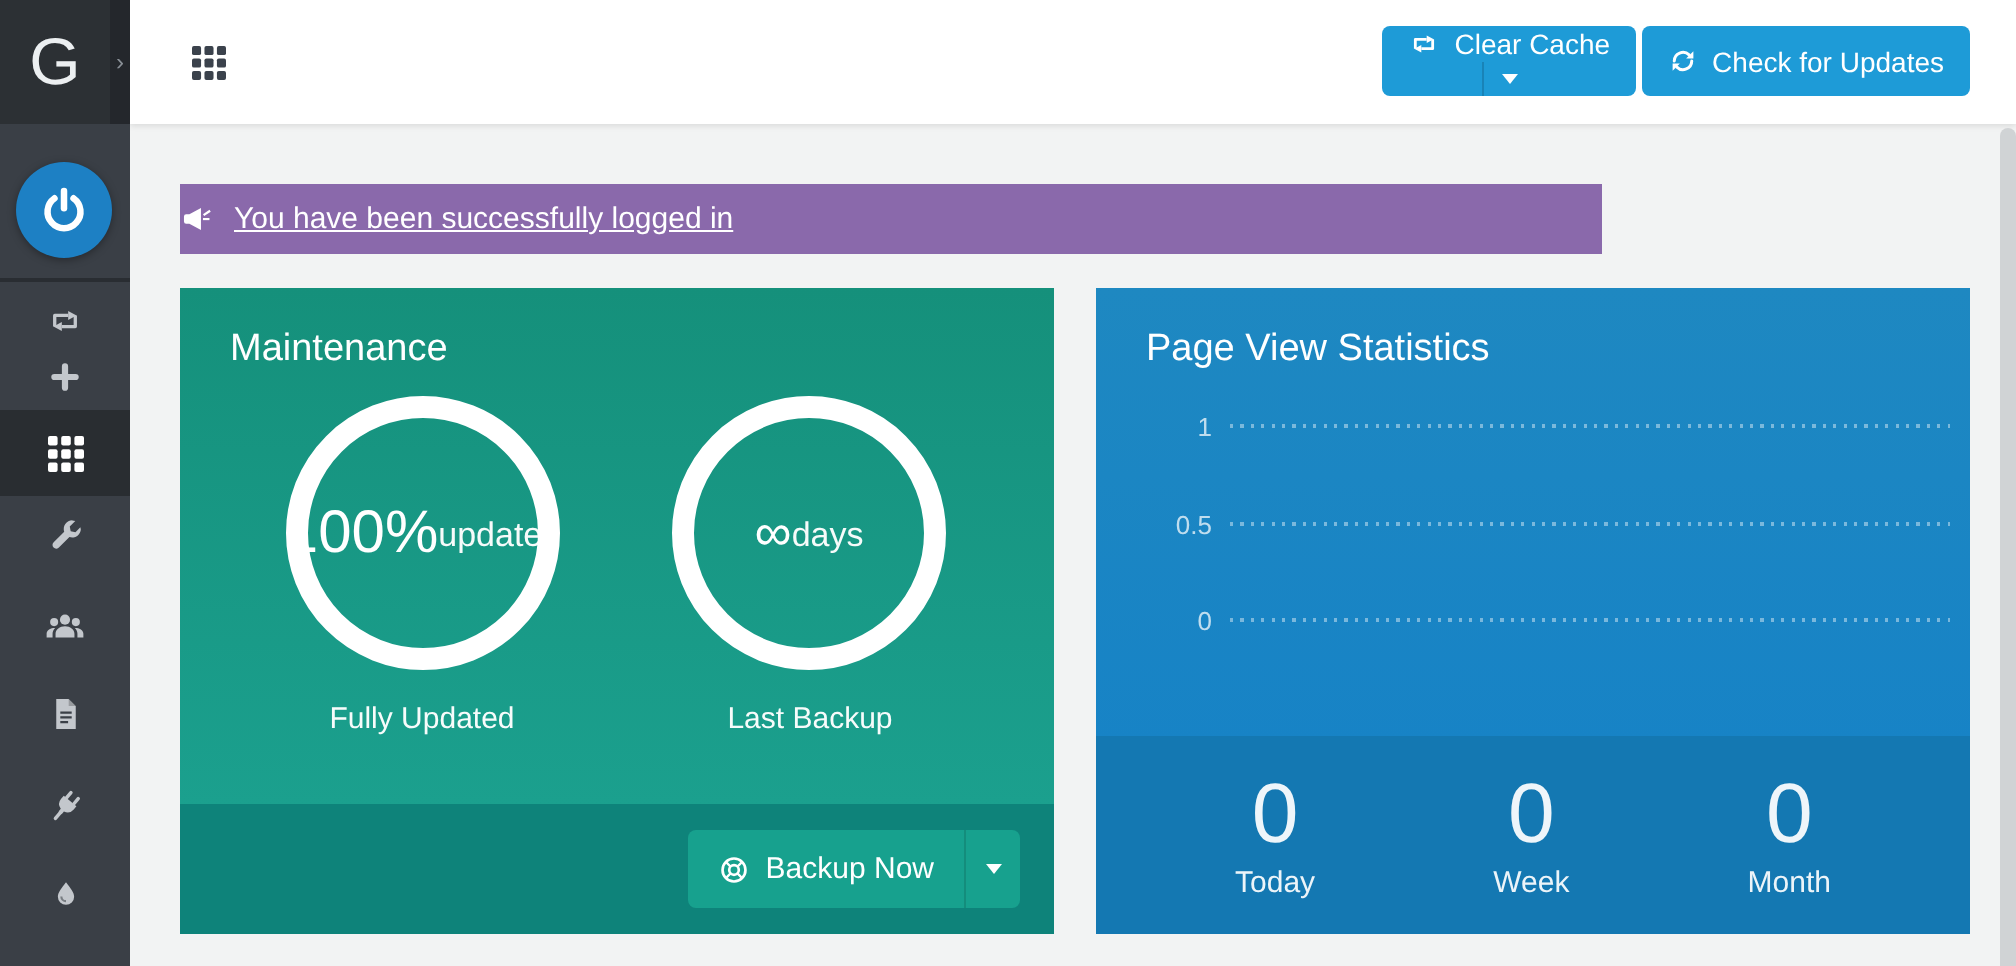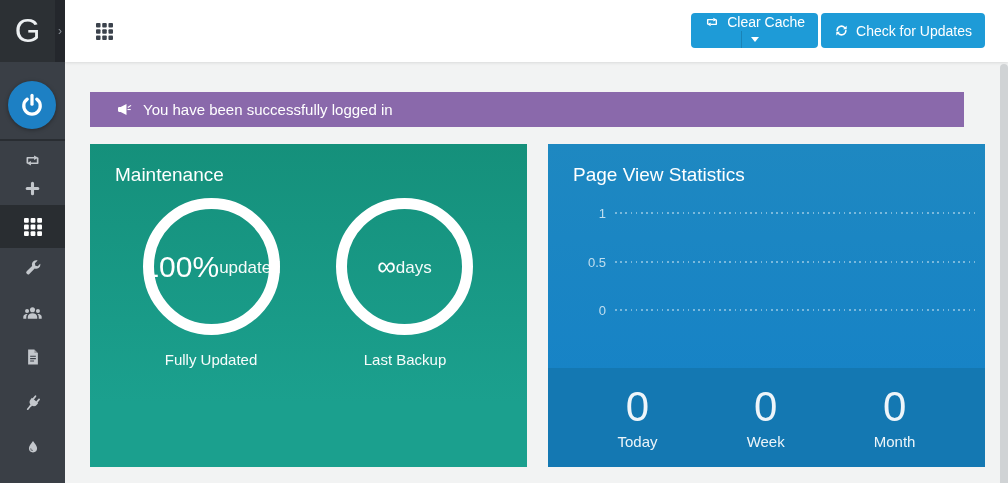--- a/index.html
+++ b/index.html
@@ -34,22 +34,22 @@
   .header-buttons { position:absolute; right:23px; top:13px; display:flex; gap:3px; }
   .btn-blue { background:#1e9bd7; color:#fff; font-size:14px; height:35px; border:none;
     display:flex; align-items:center; border-radius:4px; overflow:hidden; cursor:pointer;flex-direction:column; }
   .btn-seg { display:flex; align-items:center; gap:7px; padding:0 13px; height:100%; }
   .btn-caret-seg { width:27px; height:100%; display:flex; align-items:center; justify-content:center;
     border-left:1px solid rgba(0,0,0,.15); }
   .caret-down { width:0; height:0; border-left:4.5px solid transparent;
     border-right:4.5px solid transparent; border-top:5.5px solid #fff; }
 
   
-  .banner { position:absolute; left:90px; top:92px; width:874px; height:35px; background:#8a69ab;
-    color:#fff; font-size:15px; display:flex; align-items:center; gap:10px; padding-left:26px; z-index:2; }
+  .banner { position:absolute; left:90px; top:92px; width:711px; height:35px; background:#8a69ab;
+    color:#fff; font-size:15px; display:flex; align-items:center; gap:10px; z-index:2;text-decoration:underline; }
 
   
   .panel { position:absolute; top:144px; width:437px; height:323px; z-index:2; }
   .panel-title { position:absolute; top:20px; left:25px; font-size:19px; color:#fff; font-weight:400; }
   .panel-maint { left:90px; background:linear-gradient(180deg,#15907b 0%,#1ba08e 80%);padding-left:13px; }
   .panel-stats { left:548px; background:linear-gradient(180deg,#1e88c1 0%,#1481c8 100%); }
 
   
   .gauge { position:absolute; top:54px; width:137px; height:137px; border:11px solid #ffffff;
     border-radius:50%; display:flex; flex-direction:row; align-items:center; justify-content:center;
@@ -270,20 +270,37 @@
     <div class="gauge-value">100%</div>
     <div class="gauge-sub">updated</div>
   </div>
   <div class="gauge gauge-2">
     <div class="gauge-value inf">∞</div>
     <div class="gauge-sub">days</div>
   </div>
   <div class="gauge-caption cap-1">Fully Updated</div>
   <div class="gauge-caption cap-2">Last Backup</div>
 
+  <div class="maint-footer">
+    <div class="btn-teal">
+      <div class="btn-seg">
+        <span>
+          <svg width="16" height="16" viewBox="0 0 24 24" fill="none" stroke="#fff" stroke-width="2">
+            <circle cx="12" cy="12" r="8.6"></circle>
+            <circle cx="12" cy="12" r="3.6"></circle>
+            <path d="M6 6l3.4 3.4M18 6l-3.4 3.4M6 18l3.4-3.4M18 18l-3.4-3.4" stroke-width="1.8"></path>
+          </svg>
+        </span>
+        <span>Backup Now</span>
+      </div>
+      <div class="btn-caret-seg">
+        <span class="caret-down"></span>
+      </div>
+    </div>
+  </div>
 </section>
 
 <section class="panel panel-stats">
   <h2 class="panel-title">Page View Statistics</h2>
 
   <div class="chart-row row-1">
     <span class="tick-label">1</span>
     <span class="grid-dots"></span>
   </div>
   <div class="chart-row row-2">

